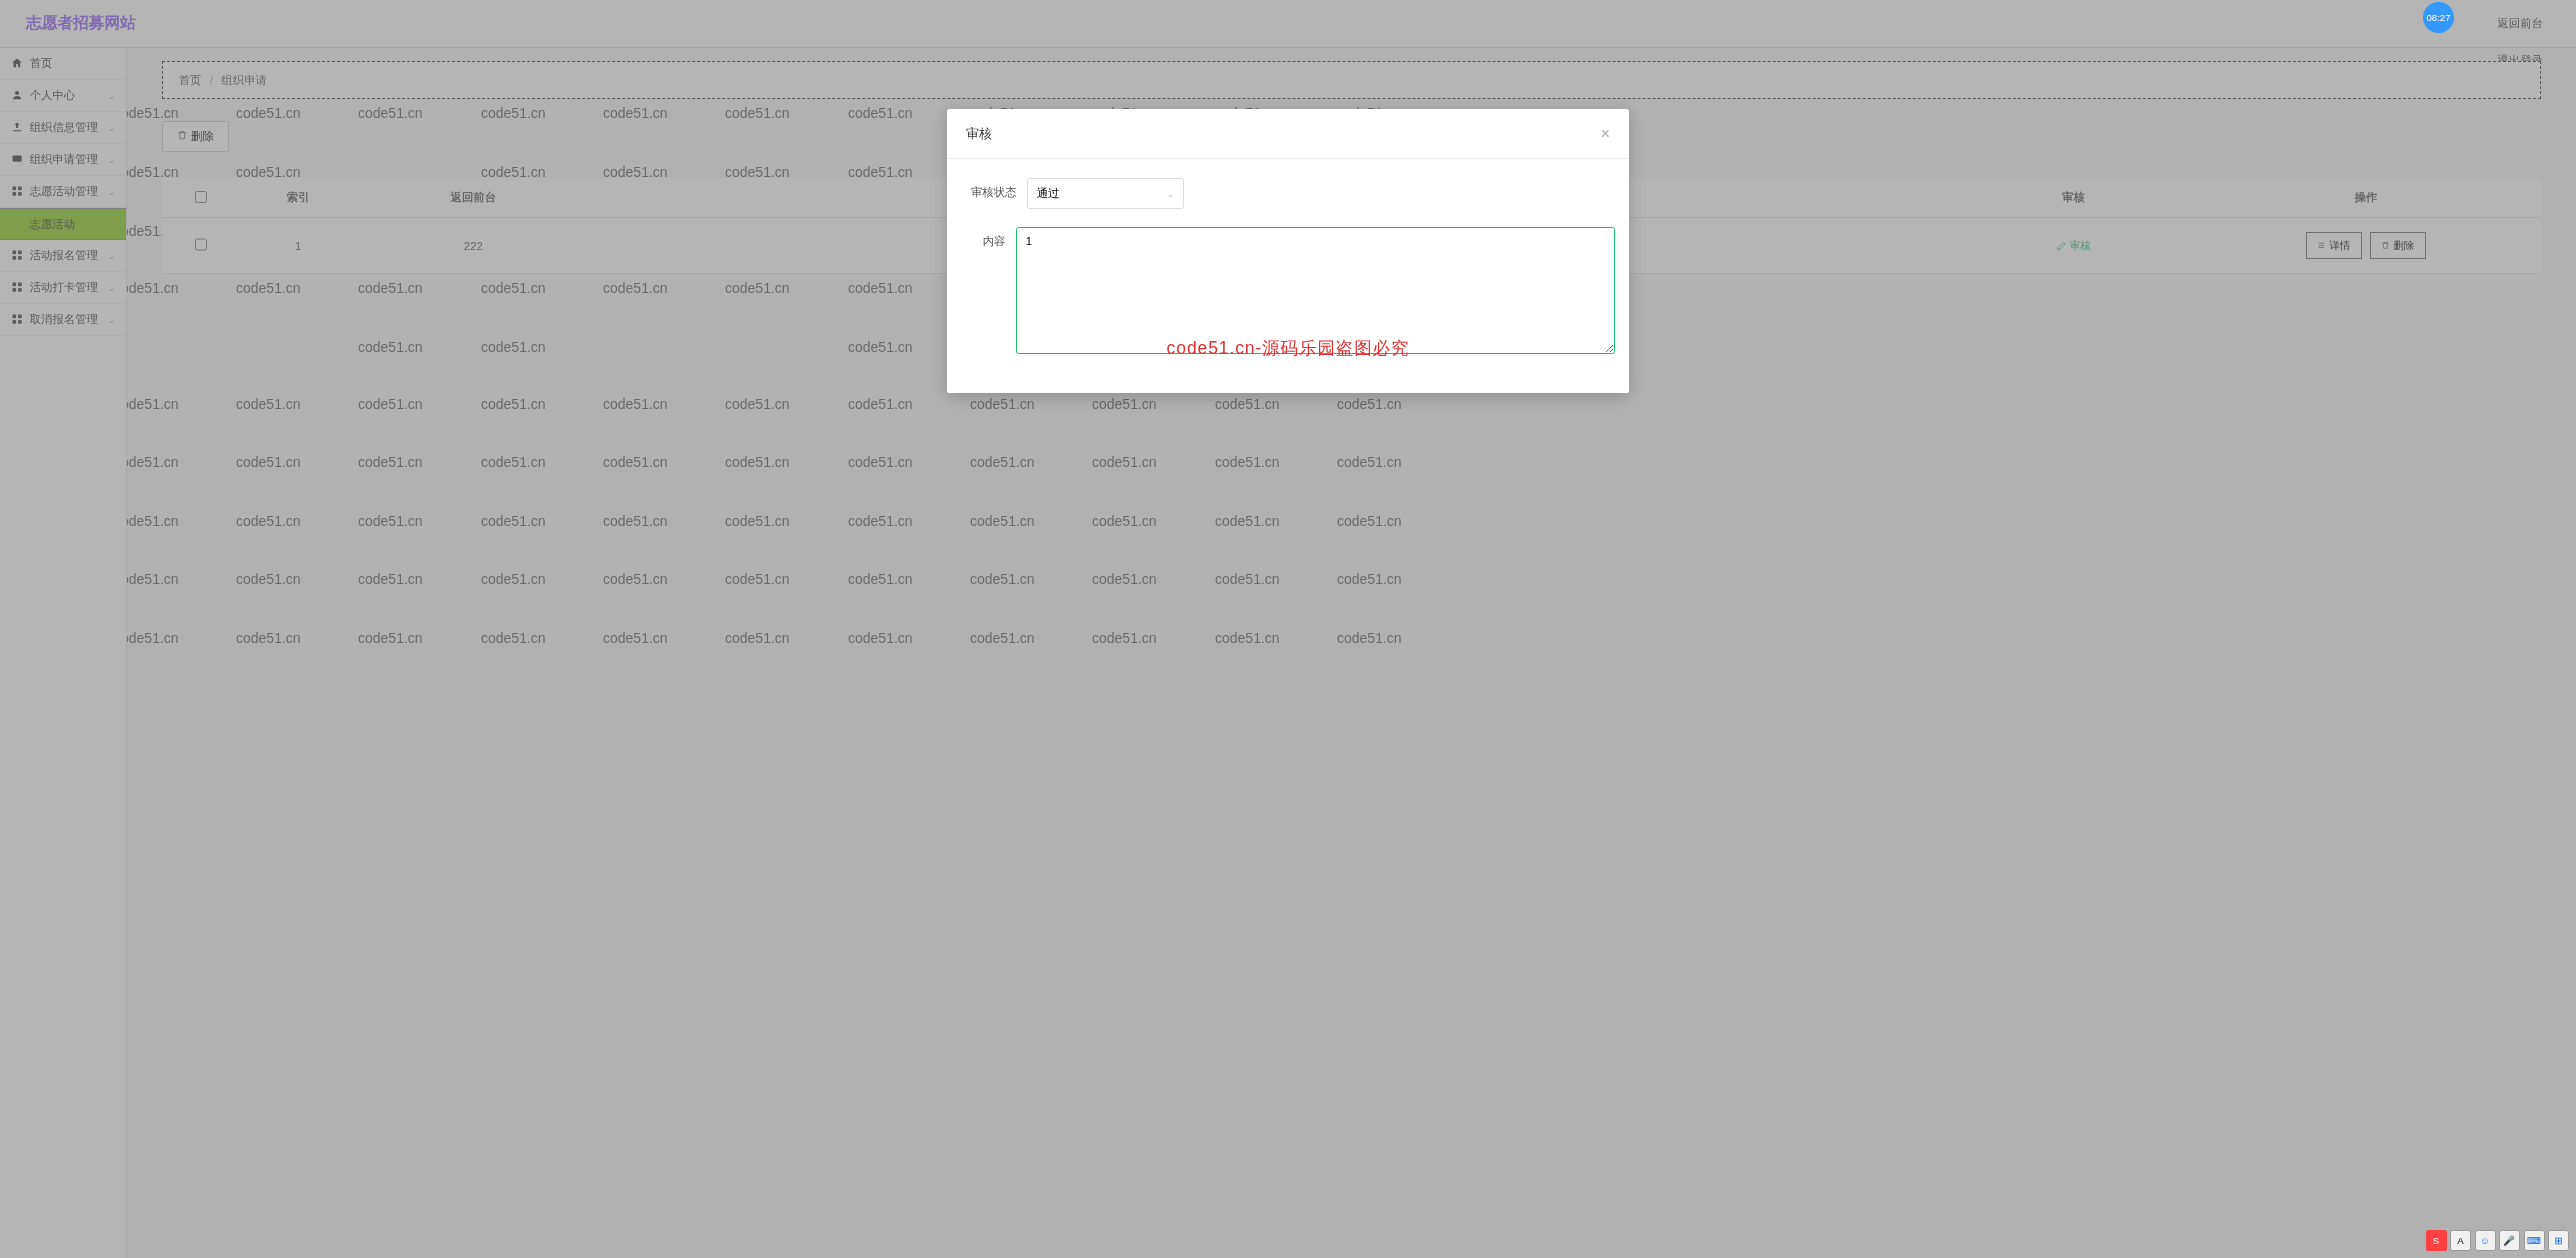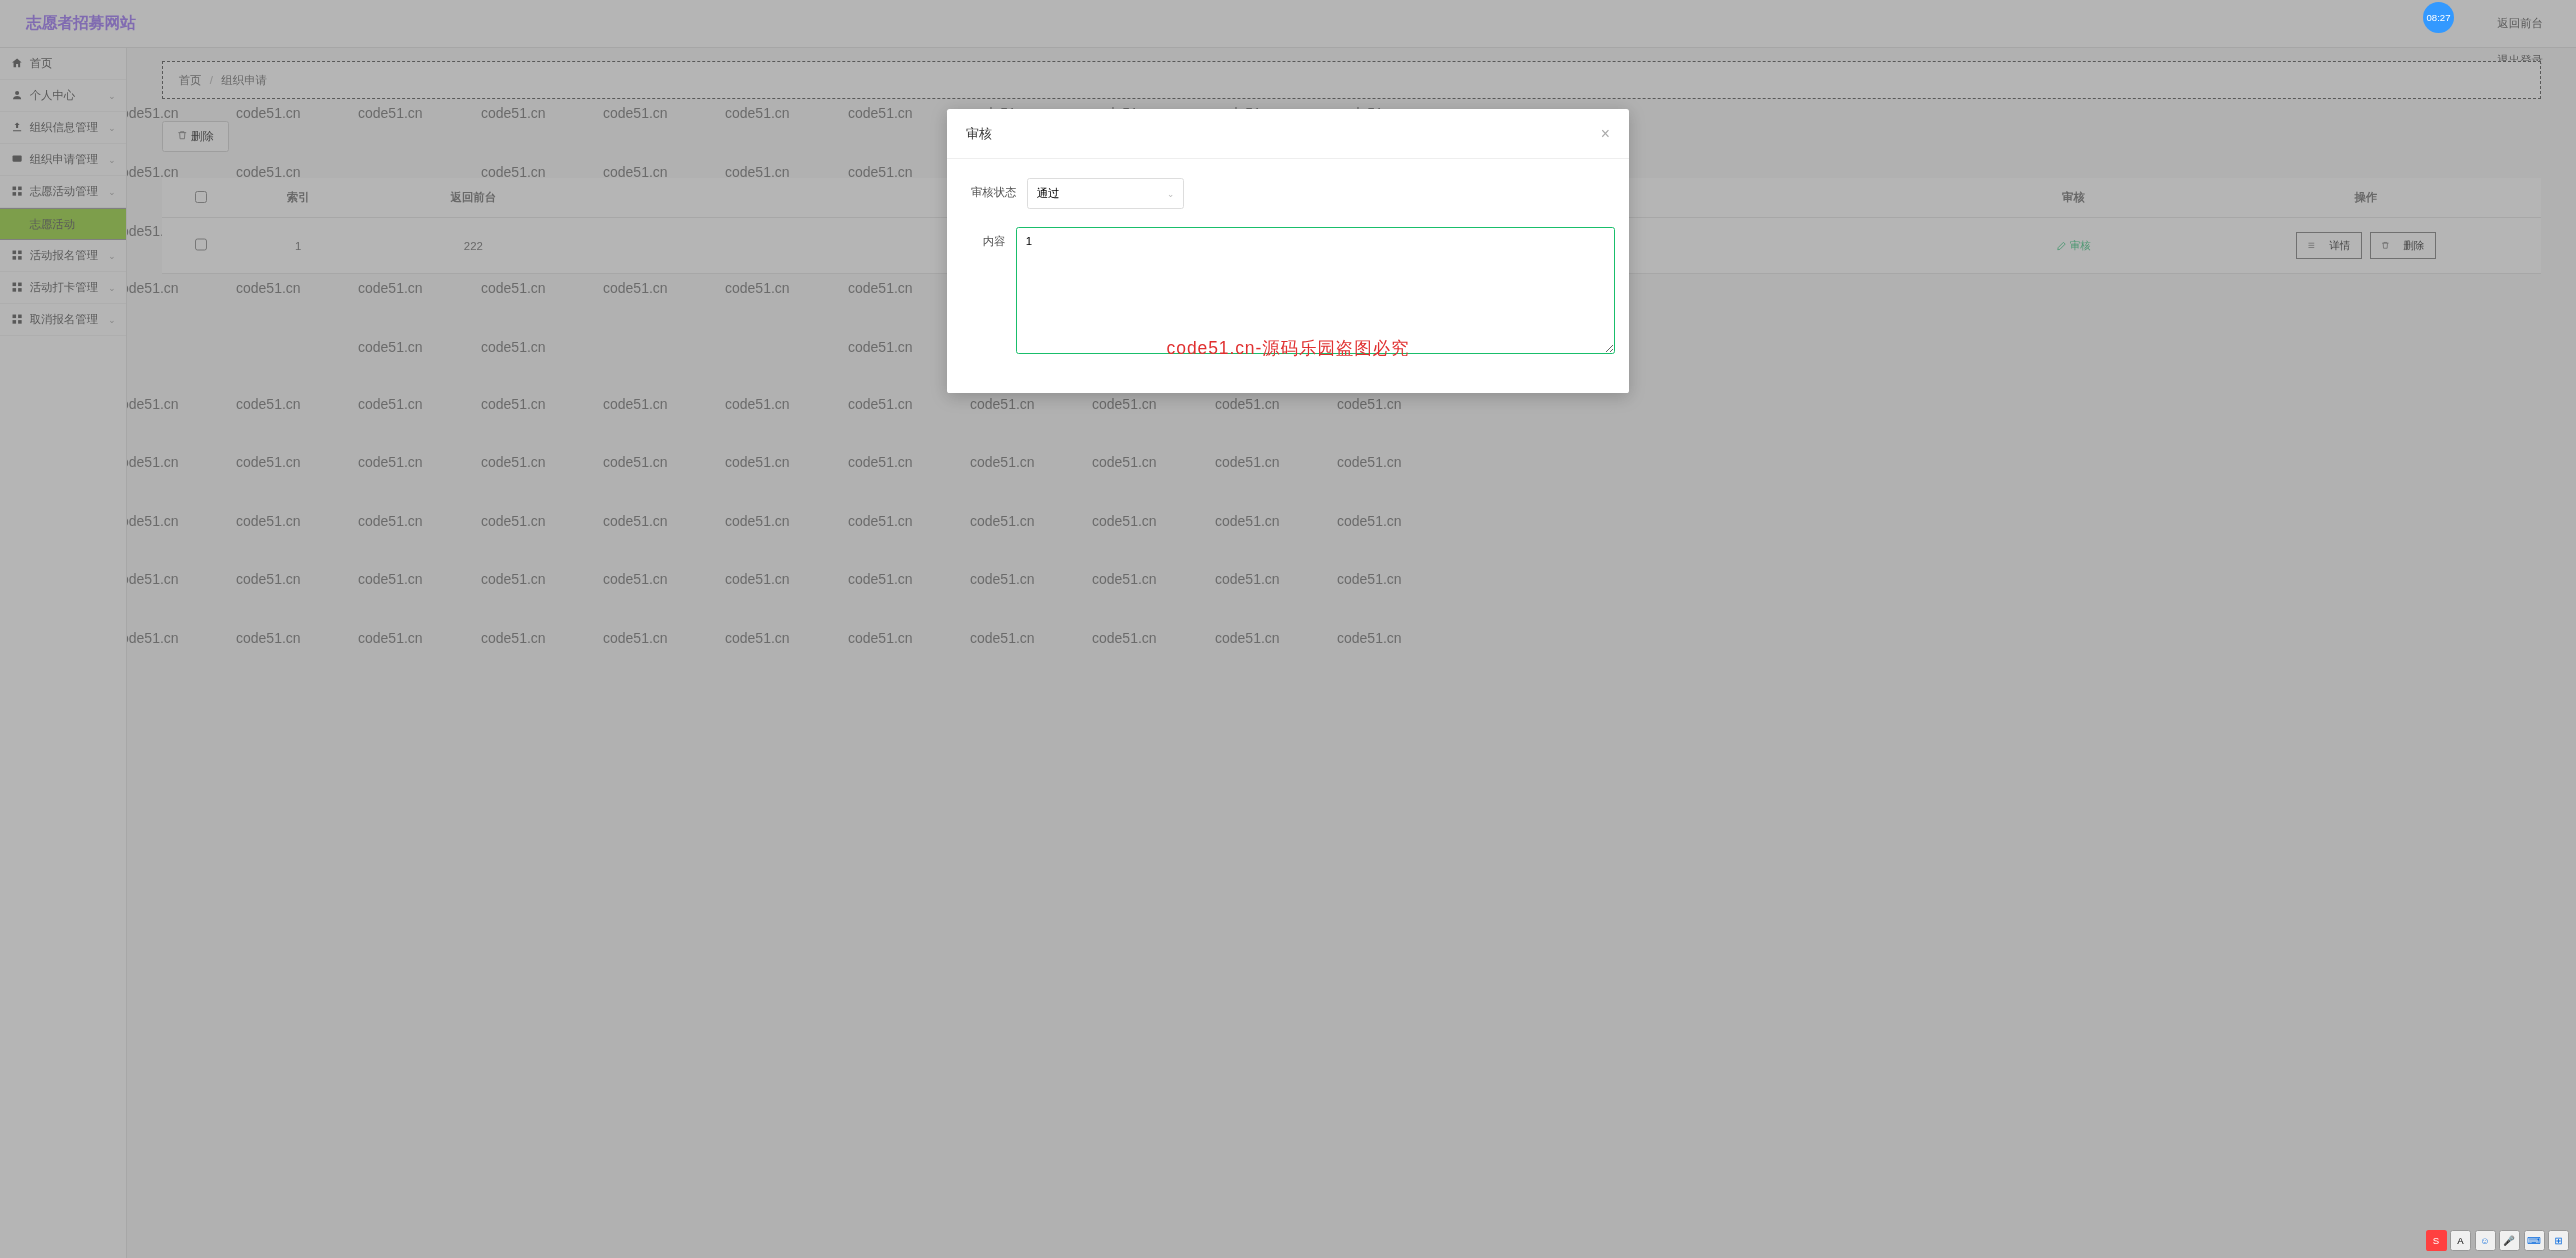--- a/index.html
+++ b/index.html
@@ -203,21 +203,21 @@
     
     .btn-small {
       border: 1.7px solid #666;
       padding: 5.2px 10.5px;
       background: #fff;
       font-size: 10.5px;
       cursor: pointer;
       margin: 0 2.6px;
       display: inline-flex;
       align-items: center;
-      gap: 13px;
+      gap: 3px;
     }
     
     .overlay {
       position: fixed;
       top: 0;
       left: 0;
       width: 100%;
       height: 100%;
       background: rgba(120, 120, 120, 0.55);
       z-index: 100;

